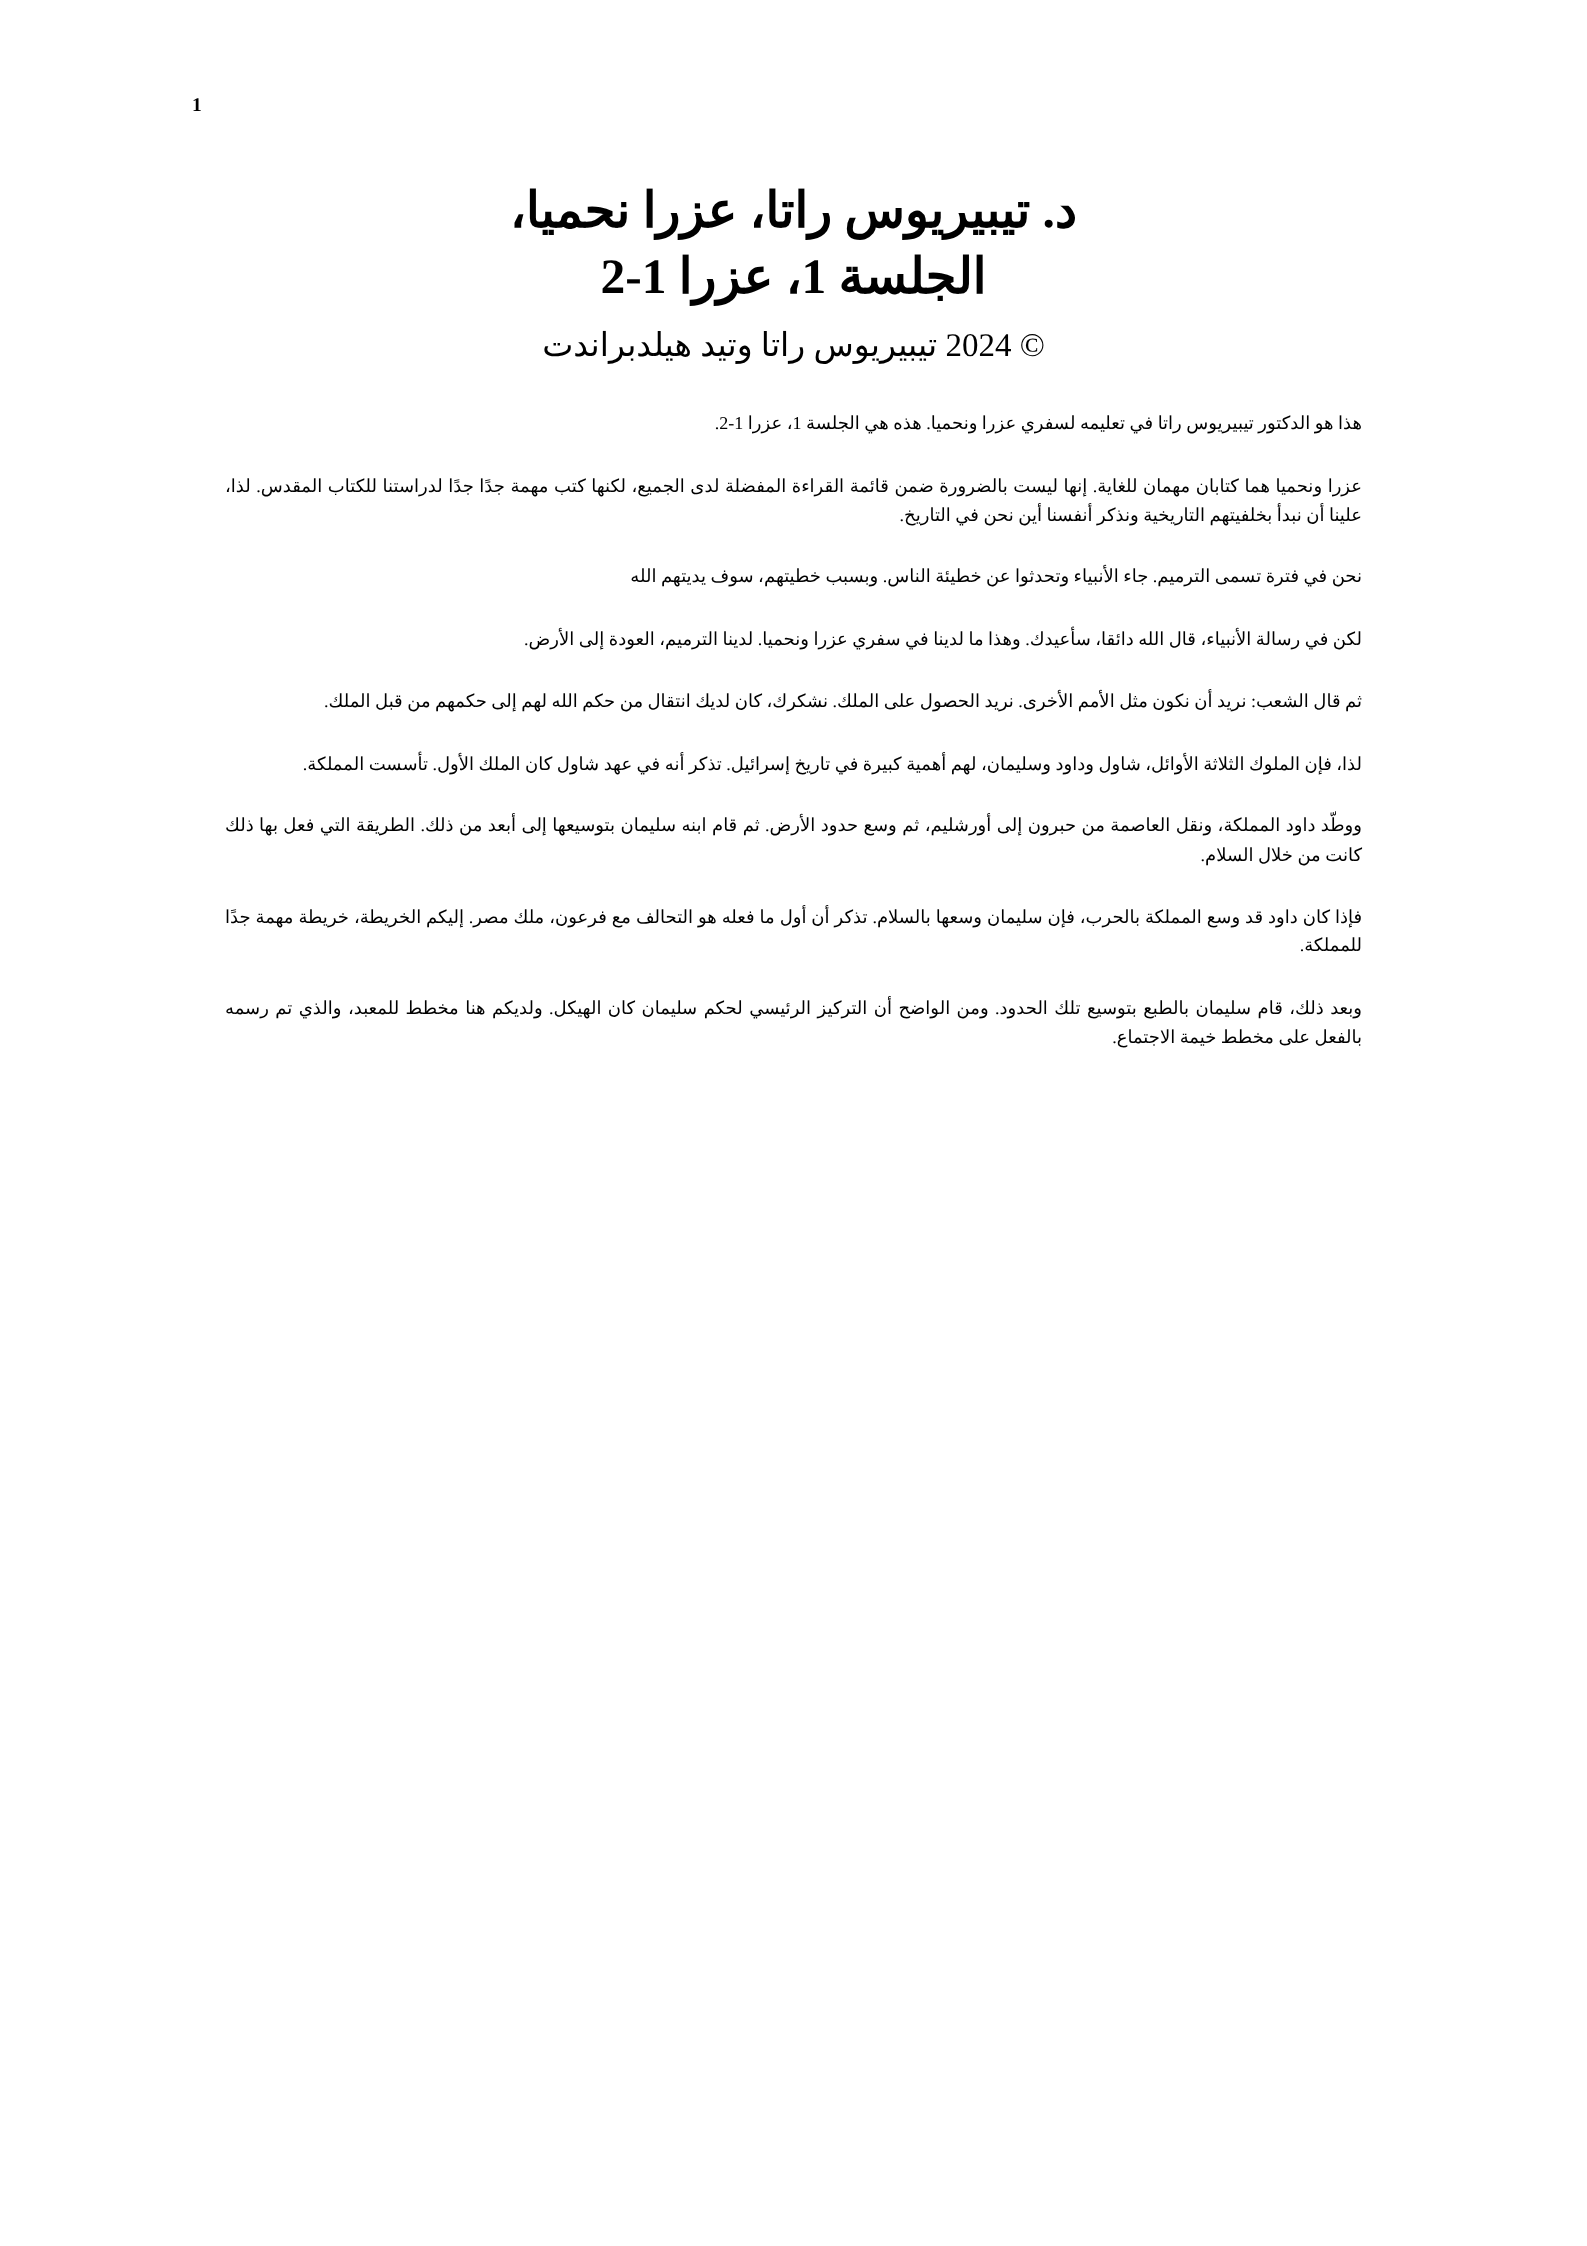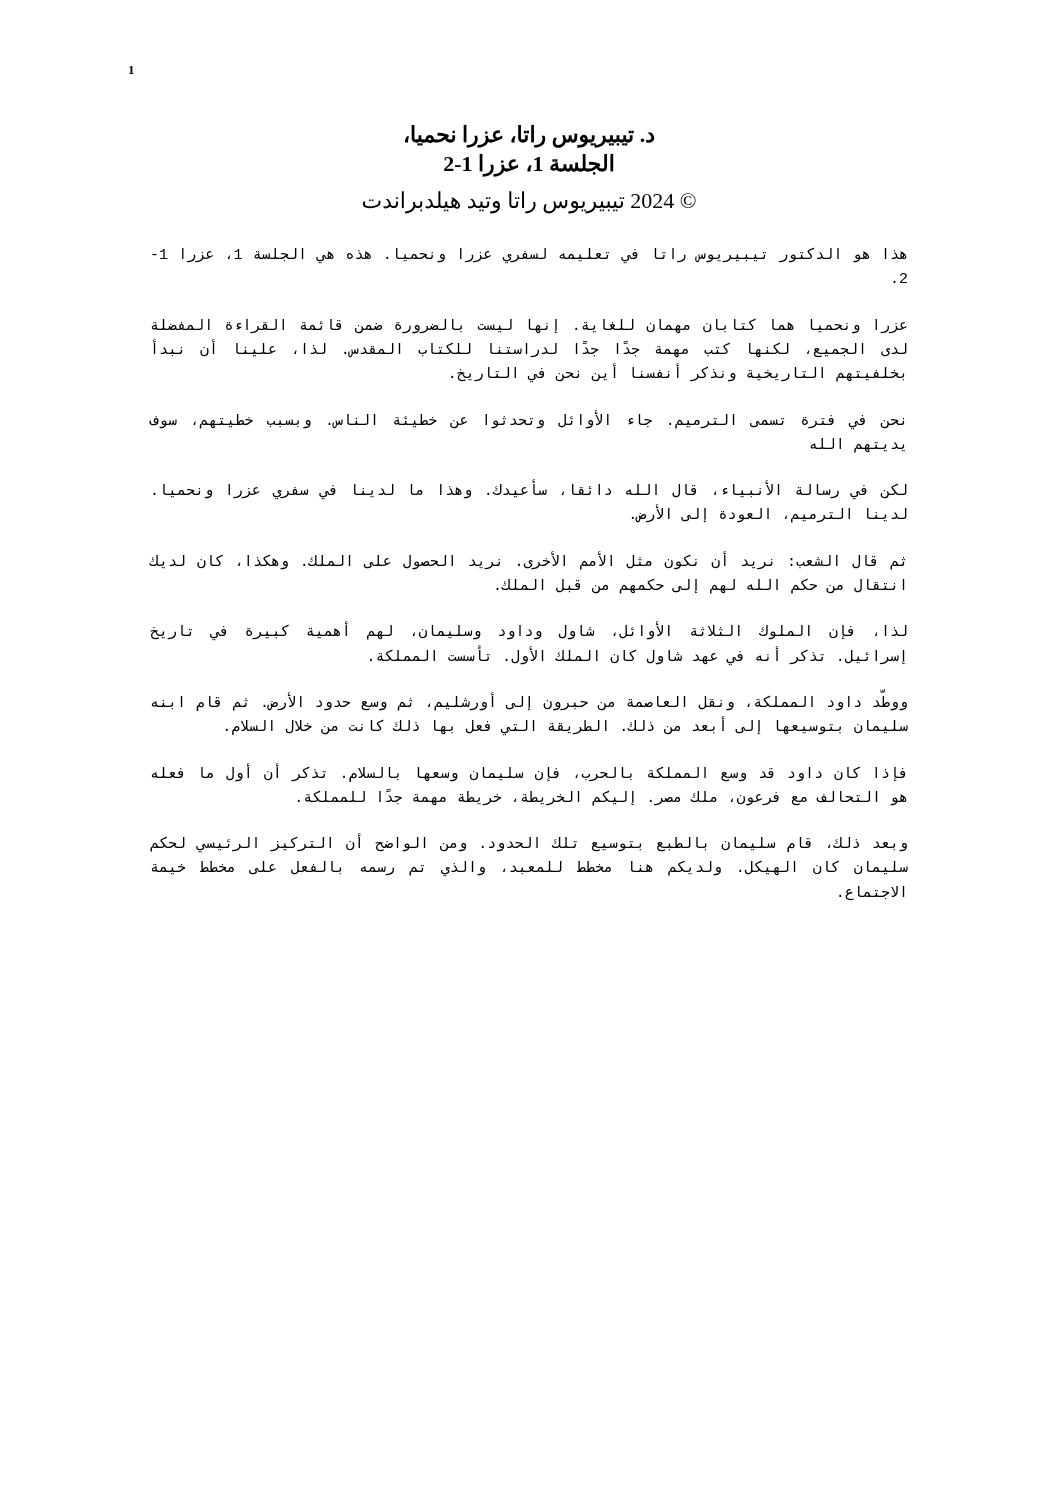--- a/index.html
+++ b/index.html
@@ -33,39 +33,39 @@
     right: 150px;
     left: 150px;
     direction: rtl;
     text-align: right;
   }
   .title-block {
     text-align: center;
     margin-bottom: 6px;
   }
   .title-line {
-    font-size: 22px;
+    font-size: 33px;
     font-weight: bold;
     line-height: 1.32;
     font-family: "Liberation Serif", "DejaVu Serif", serif;
   }
   .copyright {
     text-align: center;
     font-size: 22px;
     margin-top: 10px;
     margin-bottom: 30px;
     font-family: "Liberation Serif", "DejaVu Serif", serif;
   }
   p.para {
-    font-size: 15px;
+    font-size: 12px;
     line-height: 1.62;
     margin: 0 0 22px 0;
     text-align: justify;
     text-justify: inter-word;
-    font-family: Liberation Mono, monospace;
+    font-family: Liberation Serif, serif;
   }
   p.para:last-child {
     margin-bottom: 0;
   }
 </style>
 </head>
 <body>
 
 <div class="page">
 
@@ -75,22 +75,22 @@
 
     <div class="title-block">
       <div class="title-line">د. تيبيريوس راتا، عزرا نحميا،</div>
       <div class="title-line">الجلسة 1، عزرا 1-2</div>
     </div>
 
     <div class="copyright">© 2024 تيبيريوس راتا وتيد هيلدبراندت</div>
 
     <p class="para">هذا هو الدكتور تيبيريوس راتا في تعليمه لسفري عزرا ونحميا. هذه هي الجلسة 1، عزرا 1-2.</p>
     <p class="para">عزرا ونحميا هما كتابان مهمان للغاية. إنها ليست بالضرورة ضمن قائمة القراءة المفضلة لدى الجميع، لكنها كتب مهمة جدًا جدًا لدراستنا للكتاب المقدس. لذا، علينا أن نبدأ بخلفيتهم التاريخية ونذكر أنفسنا أين نحن في التاريخ.</p>
-    <p class="para">نحن في فترة تسمى الترميم. جاء الأوائل وتحدثوا عن خطيئة الناس. وبسبب خطيتهم، سوف يديتهم الله</p>
+    <p class="para">نحن في فترة تسمى الترميم. جاء الأنبياء وتحدثوا عن خطيئة الناس. وبسبب خطيتهم، سوف يديتهم الله</p>
     <p class="para">لكن في رسالة الأنبياء، قال الله دائقا، سأعيدك. وهذا ما لدينا في سفري عزرا ونحميا. لدينا الترميم، العودة إلى الأرض.</p>
-    <p class="para">ثم قال الشعب: نريد أن نكون مثل الأمم الأخرى. نريد الحصول على الملك. وهكذا، كان لديك انتقال من حكم الله لهم إلى حكمهم من قبل الملك.</p>
+    <p class="para">ثم قال الشعب: نريد أن نكون مثل الأمم الأخرى. نريد الحصول على الملك. نشكرك، كان لديك انتقال من حكم الله لهم إلى حكمهم من قبل الملك.</p>
     <p class="para">لذا، فإن الملوك الثلاثة الأوائل، شاول وداود وسليمان، لهم أهمية كبيرة في تاريخ إسرائيل. تذكر أنه في عهد شاول كان الملك الأول. تأسست المملكة.</p>
     <p class="para">ووطّد داود المملكة، ونقل العاصمة من حبرون إلى أورشليم، ثم وسع حدود الأرض. ثم قام ابنه سليمان بتوسيعها إلى أبعد من ذلك. الطريقة التي فعل بها ذلك كانت من خلال السلام.</p>
     <p class="para">فإذا كان داود قد وسع المملكة بالحرب، فإن سليمان وسعها بالسلام. تذكر أن أول ما فعله هو التحالف مع فرعون، ملك مصر. إليكم الخريطة، خريطة مهمة جدًا للمملكة.</p>
     <p class="para">وبعد ذلك، قام سليمان بالطبع بتوسيع تلك الحدود. ومن الواضح أن التركيز الرئيسي لحكم سليمان كان الهيكل. ولديكم هنا مخطط للمعبد، والذي تم رسمه بالفعل على مخطط خيمة الاجتماع.</p>
 
   </div>
 </div>
 
 </body></html>

